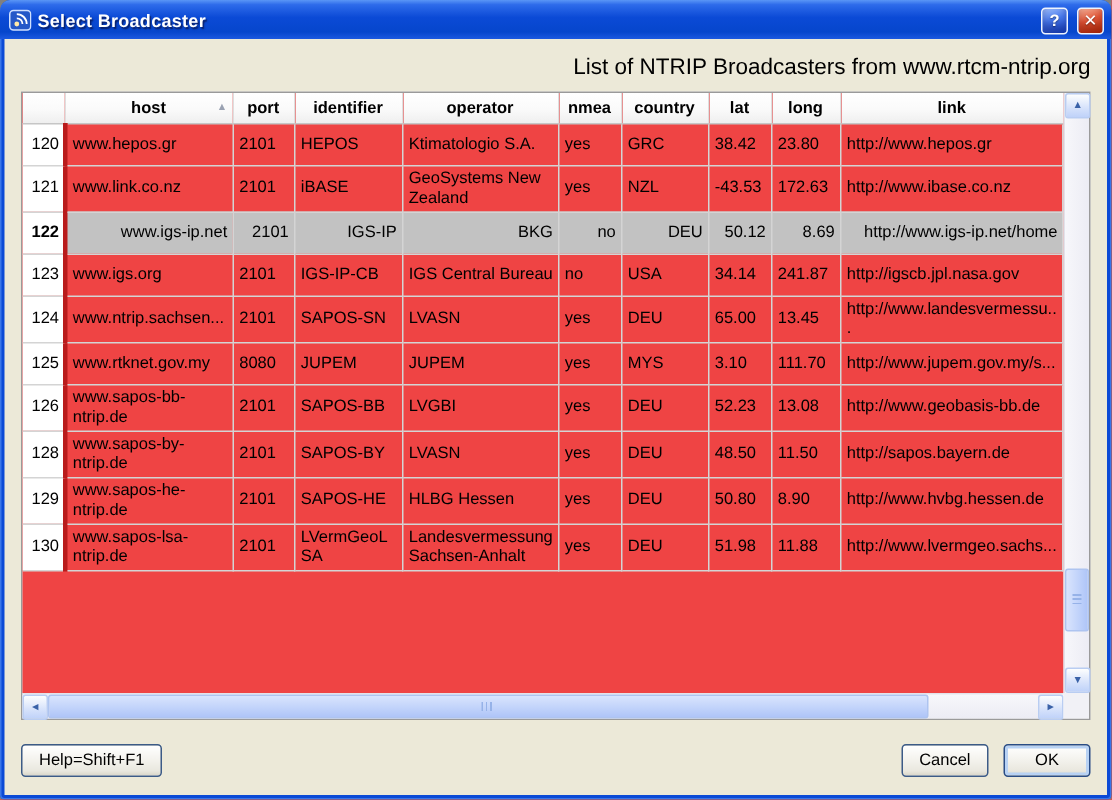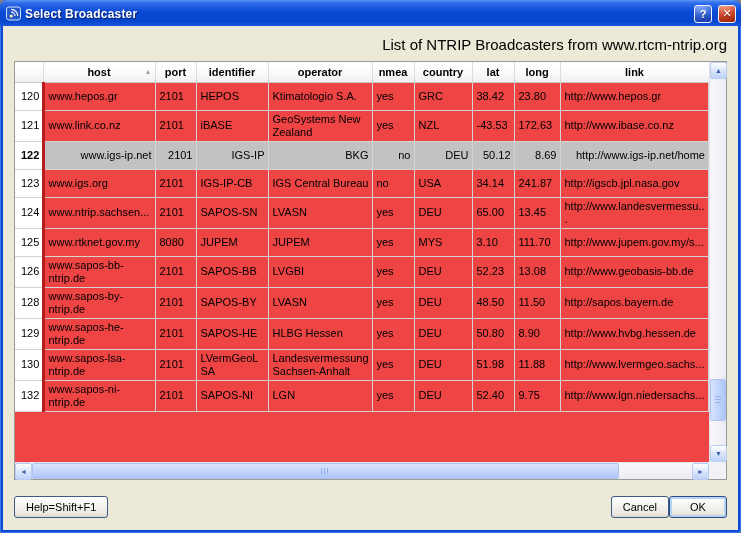--- a/index.html
+++ b/index.html
@@ -70,21 +70,21 @@
   .sb-corner { position:absolute; right:0; bottom:0; width:17px; height:17px; background:#f1f1f6; }
 
   
   .footer { display:flex; align-items:center; margin-top:16px; flex:0 0 auto;justify-content:center; }
   .btn { font-family:inherit; font-size:11px; height:22px; padding:0 11px;
     border:1px solid #3c5b87; border-radius:3px; color:#000;
     background:linear-gradient(180deg,#ffffff 0%,#f4f3ee 45%,#e9e7de 85%,#d9d6c9 100%);
     cursor:default; }
   .btn-cancel,.btn-ok { min-width:58px; }
   .btn-cancel { margin-left:0; }
-  .btn-ok { box-shadow:inset 0 0 0 2px #b8d2f4; border-color:#2a4d86; }
+  .btn-ok { margin-left:10px; box-shadow:inset 0 0 0 2px #b8d2f4; border-color:#2a4d86; }
   .spacer { flex:1; }
 </style>
 </head>
 <body>
 
 <div class="window">
 
   <div class="titlebar">
     <svg class="app-icon" viewBox="0 0 15 15">
       <rect x="0.5" y="1" width="14" height="13" rx="2.5" fill="#2458c8" stroke="#cfe0ff" stroke-width="1"></rect>
@@ -248,32 +248,20 @@
                 <td>www.sapos-lsa-ntrip.de</td>
                 <td>2101</td>
                 <td>LVermGeoLSA</td>
                 <td>Landesvermessung Sachsen-Anhalt</td>
                 <td>yes</td>
                 <td>DEU</td>
                 <td>51.98</td>
                 <td>11.88</td>
                 <td>http://www.lvermgeo.sachs...</td>
               </tr>
-              <tr>
-                <th>132</th>
-                <td>www.sapos-ni-ntrip.de</td>
-                <td>2101</td>
-                <td>SAPOS-NI</td>
-                <td>LGN</td>
-                <td>yes</td>
-                <td>DEU</td>
-                <td>52.40</td>
-                <td>9.75</td>
-                <td>http://www.lgn.niedersachs...</td>
-              </tr>
             </tbody>
         </table>
       </div>
 
       <div class="vscroll">
         <span class="sb-btn">
             <span>▲</span>
           </span>
         <span class="sb-track">
           <span class="v-thumb"></span>

